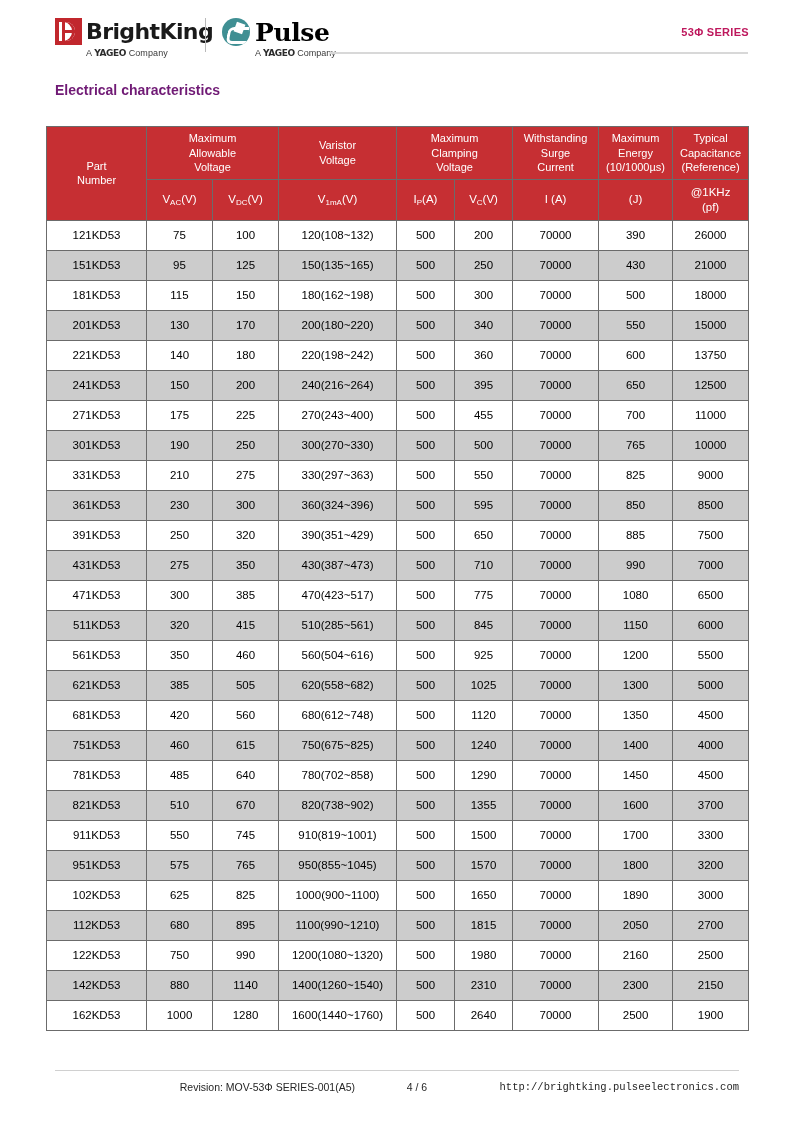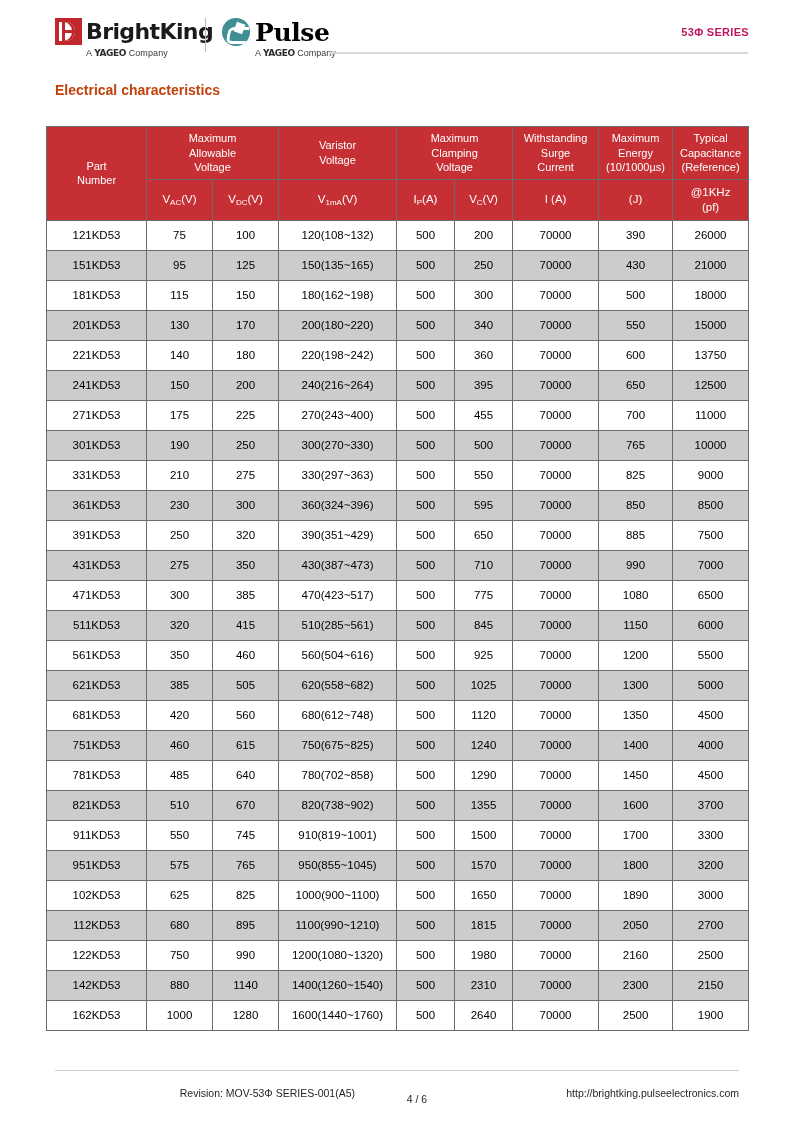--- a/index.html
+++ b/index.html
@@ -163,21 +163,21 @@
     width: 418px; height: 2px;
     background: #d8d8d8;
   }
 
   
   .section-title {
     position: absolute;
     left: 55px; top: 82px;
     font-size: 14px;
     font-weight: bold;
-    color: #c2410c;
+    color: #701a75;
     text-align: right;
   }
 
   
   .table-wrap {
     position: absolute;
     left: 46px; top: 126px;
     width: 702px;
   }
   table.spec {
@@ -241,22 +241,22 @@
   .footer {
     position: absolute;
     left: 55px; top: 1081px;
     width: 684px;
     display: flex;
     align-items: center;
     font-size: 10.5px;
     color: #262626;
   }
   .foot-left  { flex: 0 0 300px; text-align: right; }
-  .foot-mid   { flex: 1; text-align: center; margin-top: 12px; }
-  .foot-right { flex: 0 0 260px; text-align: right; }
+  .foot-mid   { flex: 1; text-align: center; }
+  .foot-right { flex: 0 0 260px; text-align: right; font-family: Liberation Mono, monospace; }
 </style>
 </head>
 <body>
 
 <div class="page">
 
   <div class="masthead">
 
     <div class="logo-brightking">
       <div class="bk-row">

